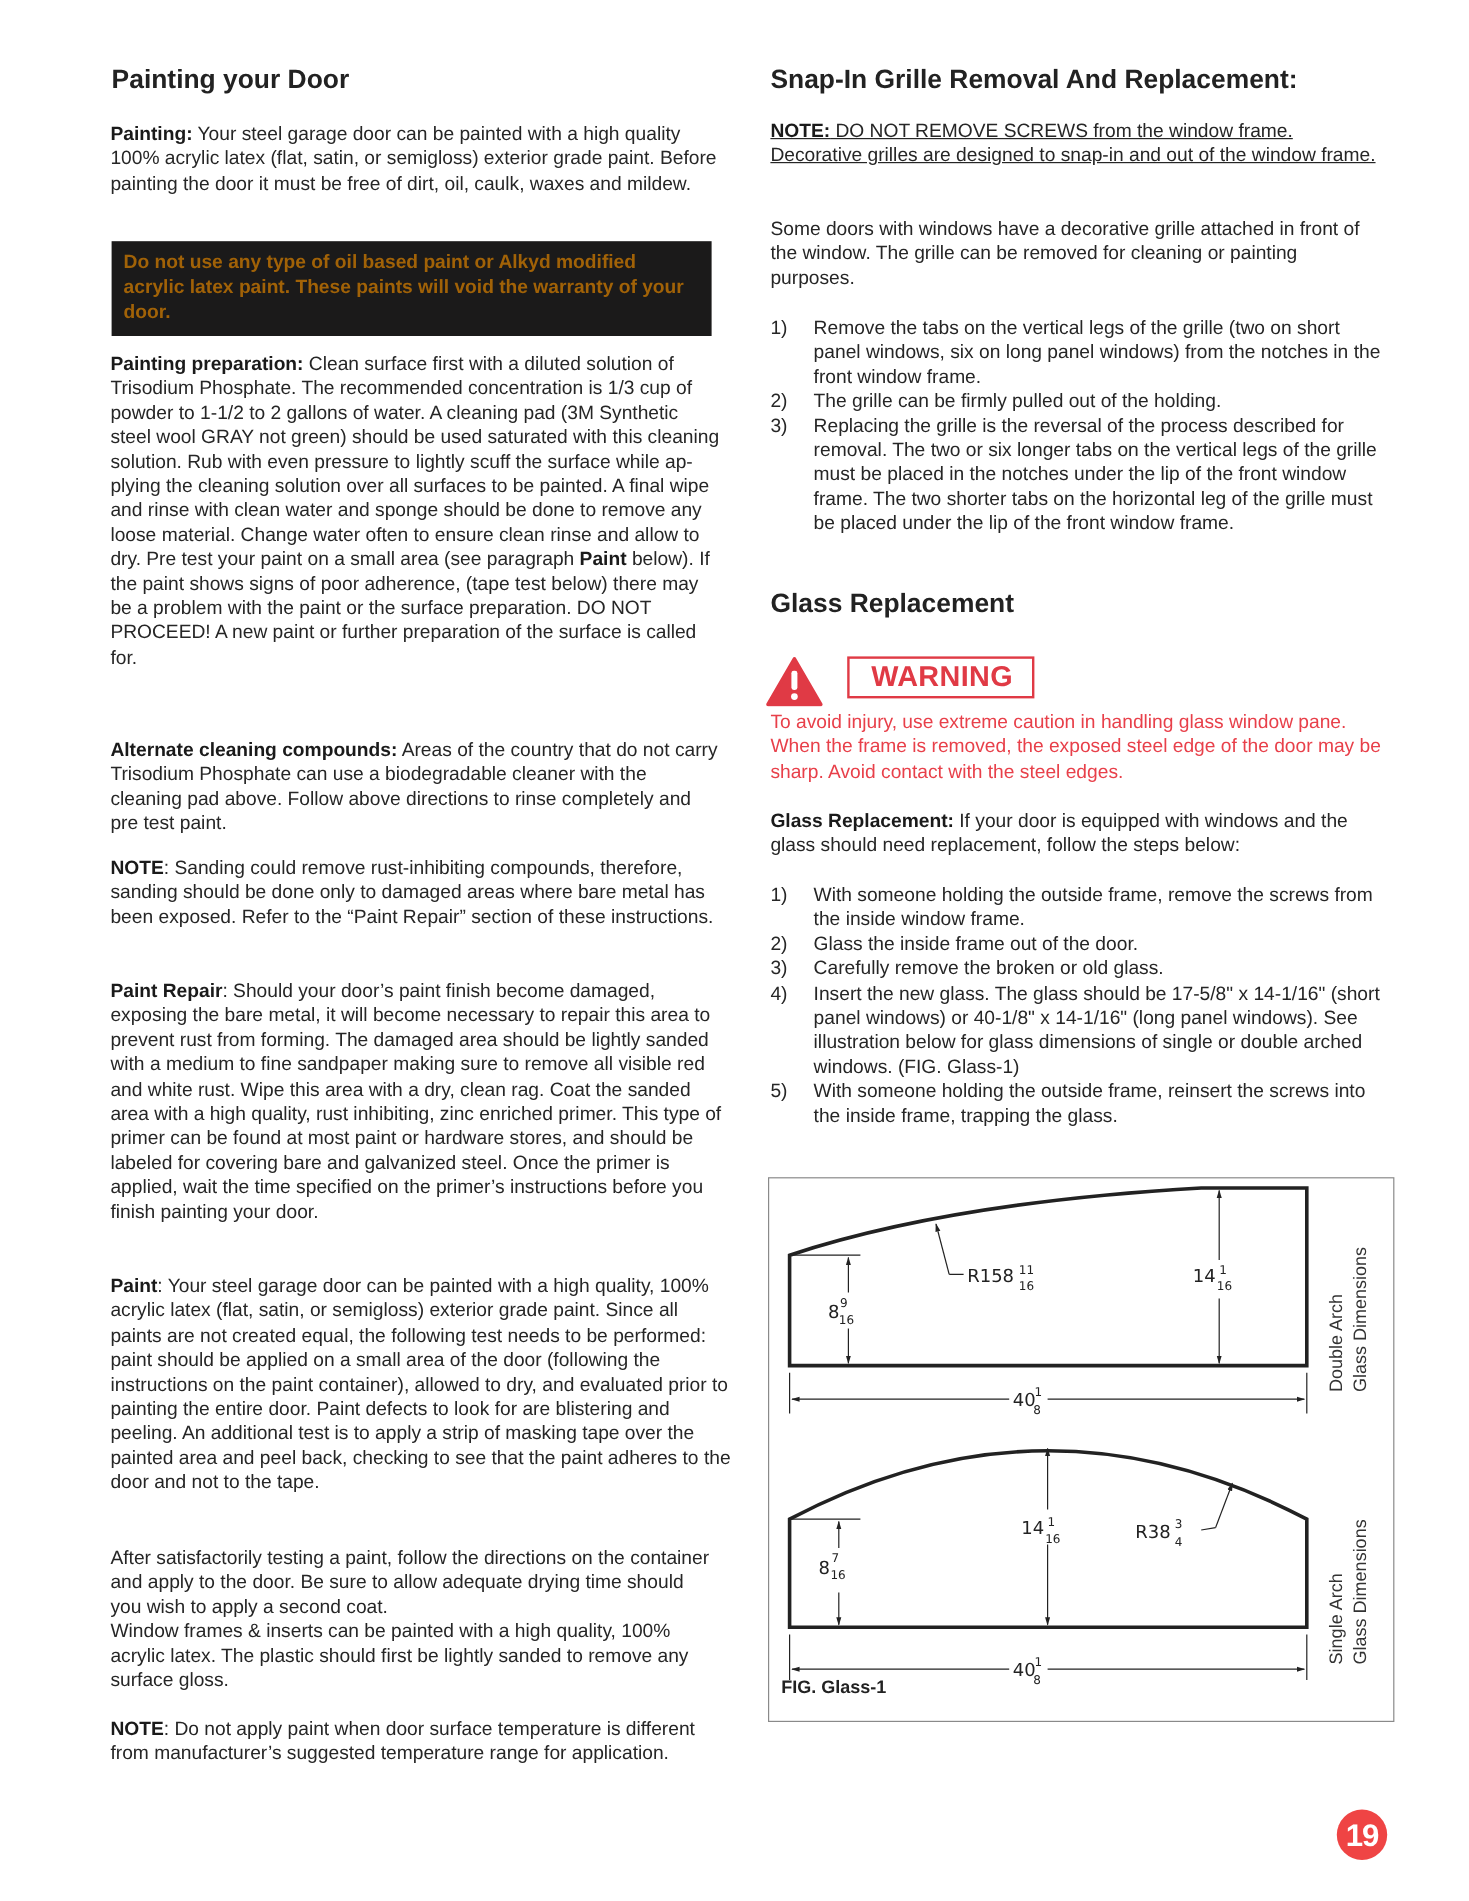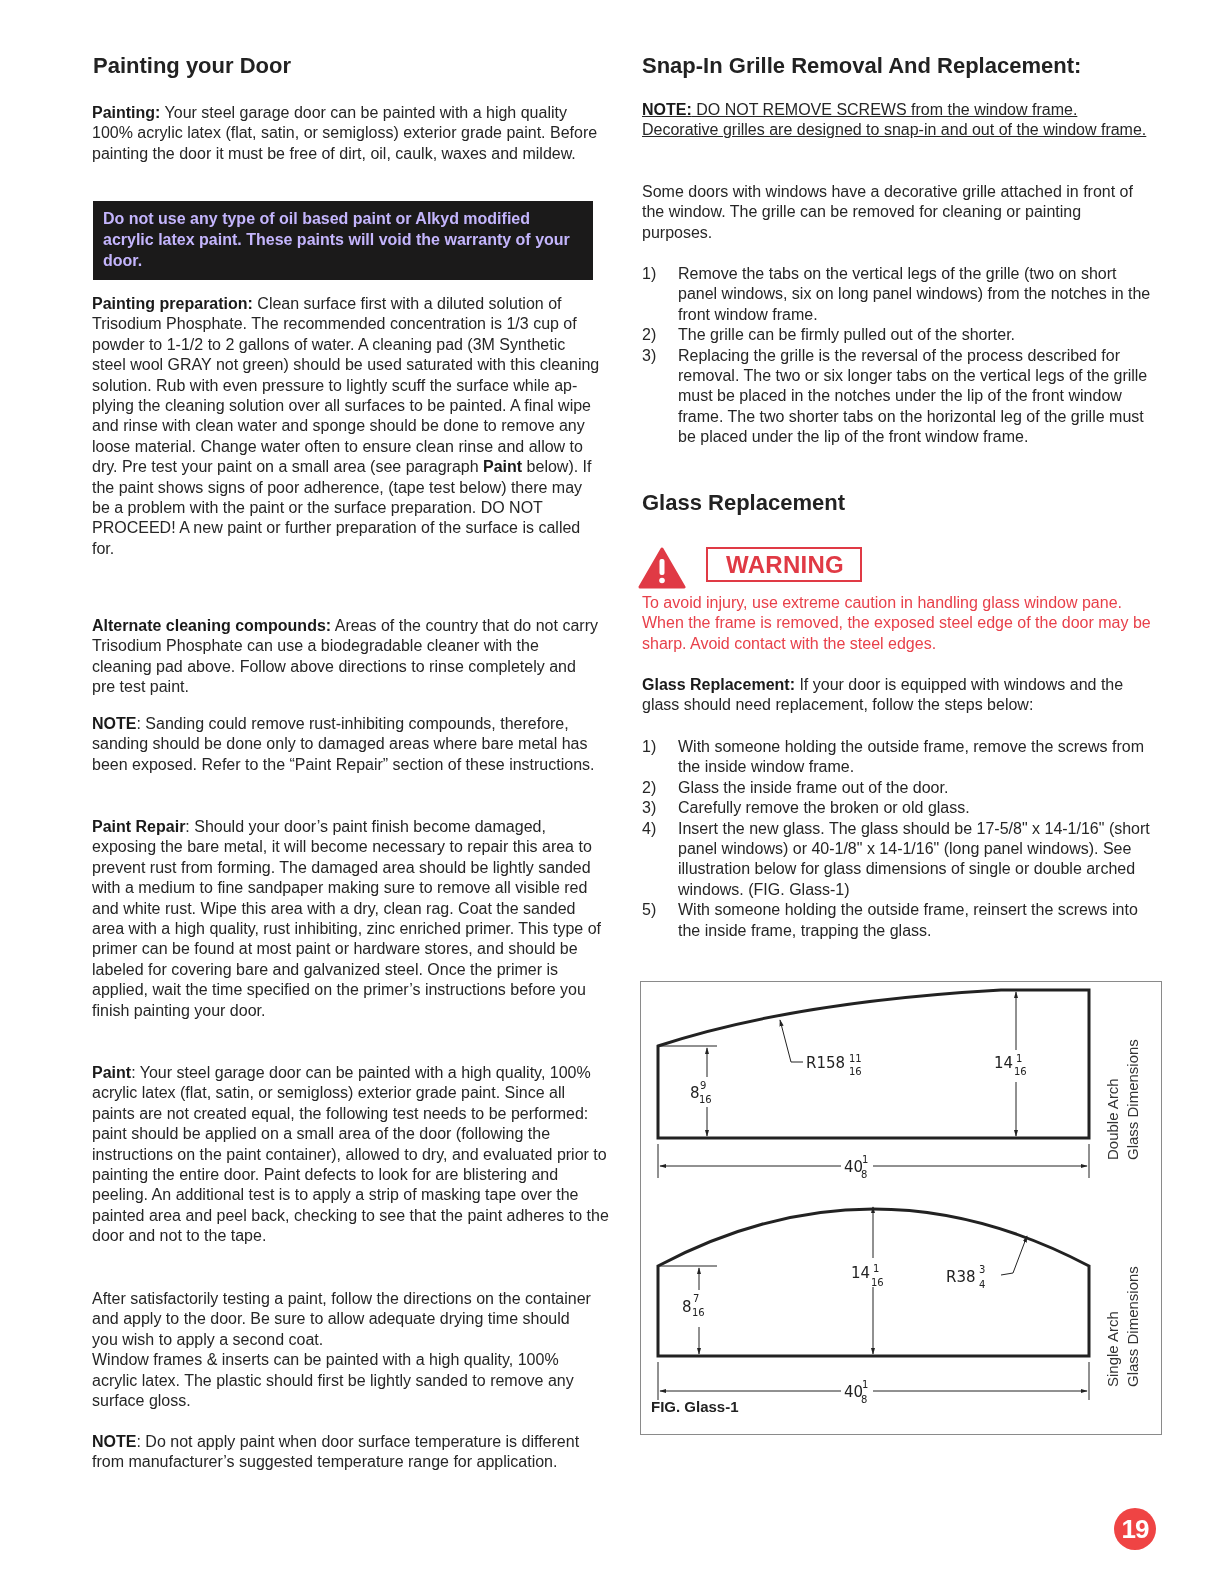--- a/index.html
+++ b/index.html
@@ -1,20 +1,20 @@
 <!DOCTYPE html>
 <html><head>
 <meta charset="utf-8">
 <style>
   html, body { margin:0; padding:0; background:#ffffff; }
   body { width:1224px; height:1584px; position:relative; font-family:"Liberation Sans", sans-serif; color:#262626; }
   h1 { font-family:"Liberation Sans", sans-serif; font-weight:bold; font-size:22px; margin:0; position:absolute; color:#222; white-space:nowrap; }
   .para { position:absolute; font-size:16px; line-height:20.4px; margin:0; }
   .para b { font-weight:bold; color:#1a1a1a; }
-  .black-box { position:absolute; background:#1b1a1a; color:#c4b5fd; font-weight:bold; font-size:16px; line-height:21px; padding:7px 9px 6px 10px; box-sizing:border-box; }
+  .black-box { position:absolute; background:#1b1a1a; color:#a16207; font-weight:bold; font-size:16px; line-height:21px; padding:7px 9px 6px 10px; box-sizing:border-box; }
   .list { position:absolute; margin:0; padding:0; list-style:none; font-size:16px; line-height:20.4px; }
   .list li { display:flex; }
   .list .num { width:36px; flex:0 0 36px; }
   .list .txt { flex:1; }
   .warn-row { position:absolute; display:flex; align-items:flex-start; }
   .warn-box { border:2.5px solid #e03a45; color:#e03a45; font-weight:bold; font-size:24px; padding:2px 16px 1px 18px; margin-left:20px; letter-spacing:0.3px; }
   .warn-text { position:absolute; color:#e8404a; font-size:16px; line-height:20.4px; }
   .fig { position:absolute; left:640px; top:981px; width:522px; height:454px; border:1.5px solid #8a8a8a; box-sizing:border-box; }
   .fig svg { position:absolute; left:0; top:0; }
   .fig-caption { position:absolute; left:10px; bottom:19px; font-weight:bold; font-size:15px; color:#222; }
@@ -68,21 +68,21 @@
 
 <p class="para" style="left:642px; top:182px; width:500px;">Some doors with windows have a decorative grille attached in front of the window. The grille can be removed for cleaning or painting purposes.</p>
 
 <ul class="list" style="left:642px; top:264px; width:516px;">
   <li>
       <span class="num">1)</span>
       <span class="txt">Remove the tabs on the vertical legs of the grille (two on short panel windows, six on long panel windows) from the notches in the front window frame.</span>
     </li>
   <li>
       <span class="num">2)</span>
-      <span class="txt">The grille can be firmly pulled out of the shorter.</span>
+      <span class="txt">The grille can be firmly pulled out of the holding.</span>
     </li>
   <li>
       <span class="num">3)</span>
       <span class="txt">Replacing the grille is the reversal of the process described for removal. The two or six longer tabs on the vertical legs of the grille must be placed in the notches under the lip of the front window frame.  The two shorter tabs on the horizontal leg of the grille must be placed under the lip of the front window frame.</span>
     </li>
 </ul>
 
 <h1 style="left:642px; top:490px;">Glass Replacement</h1>
 
 <div class="warn-row" style="left:638px; top:547px;">

